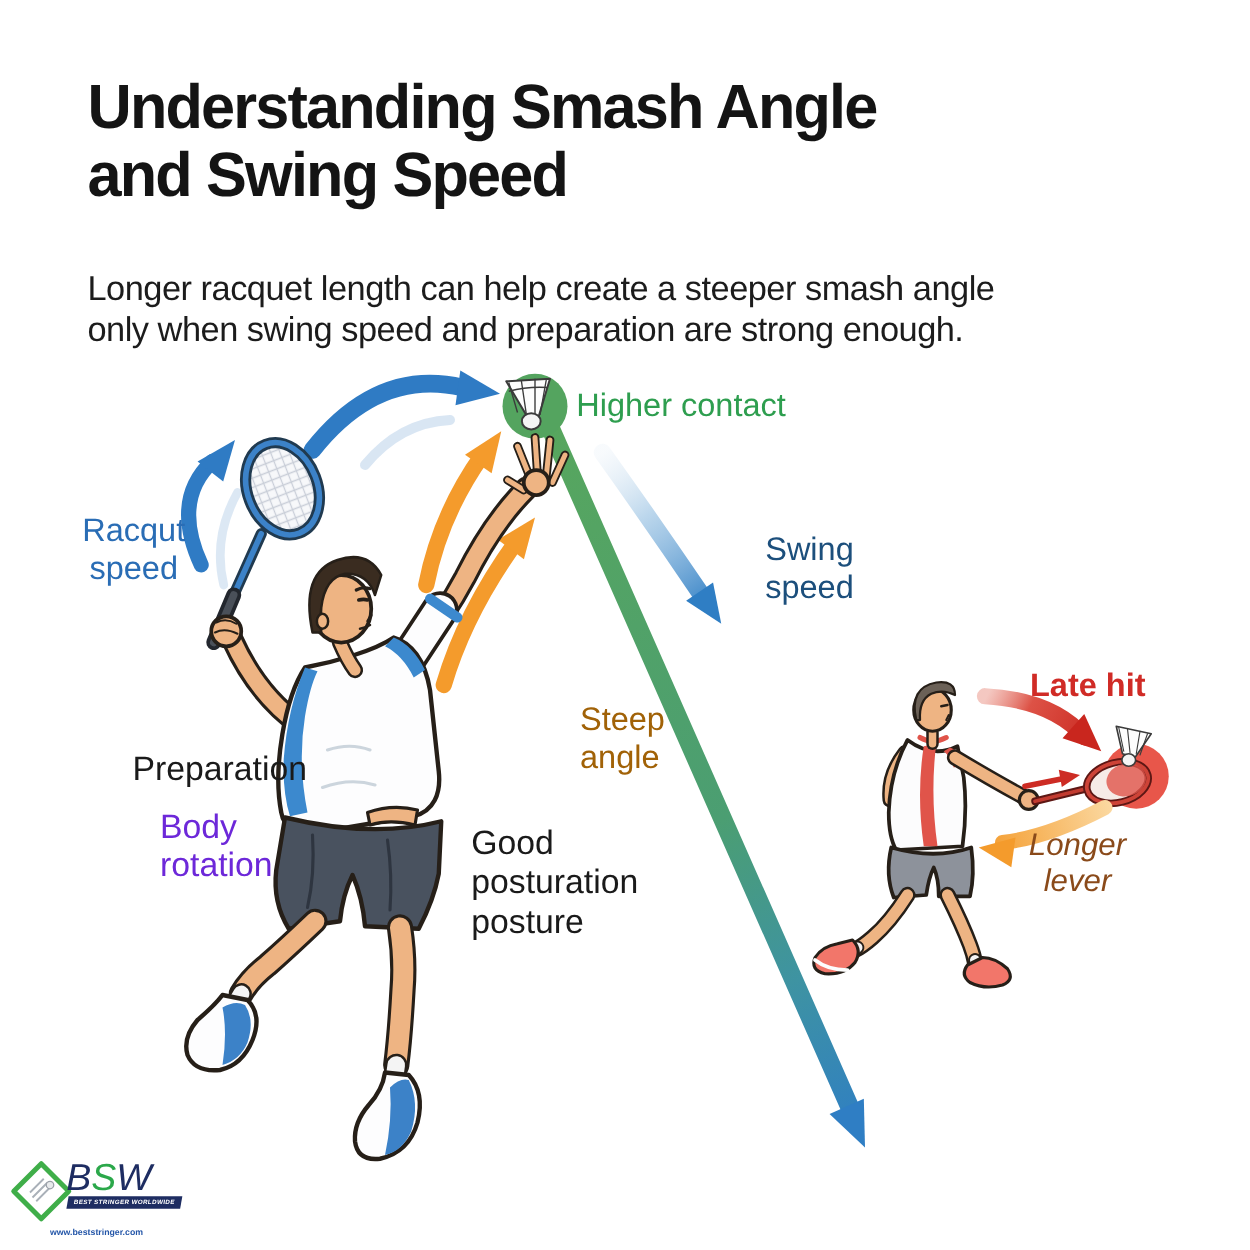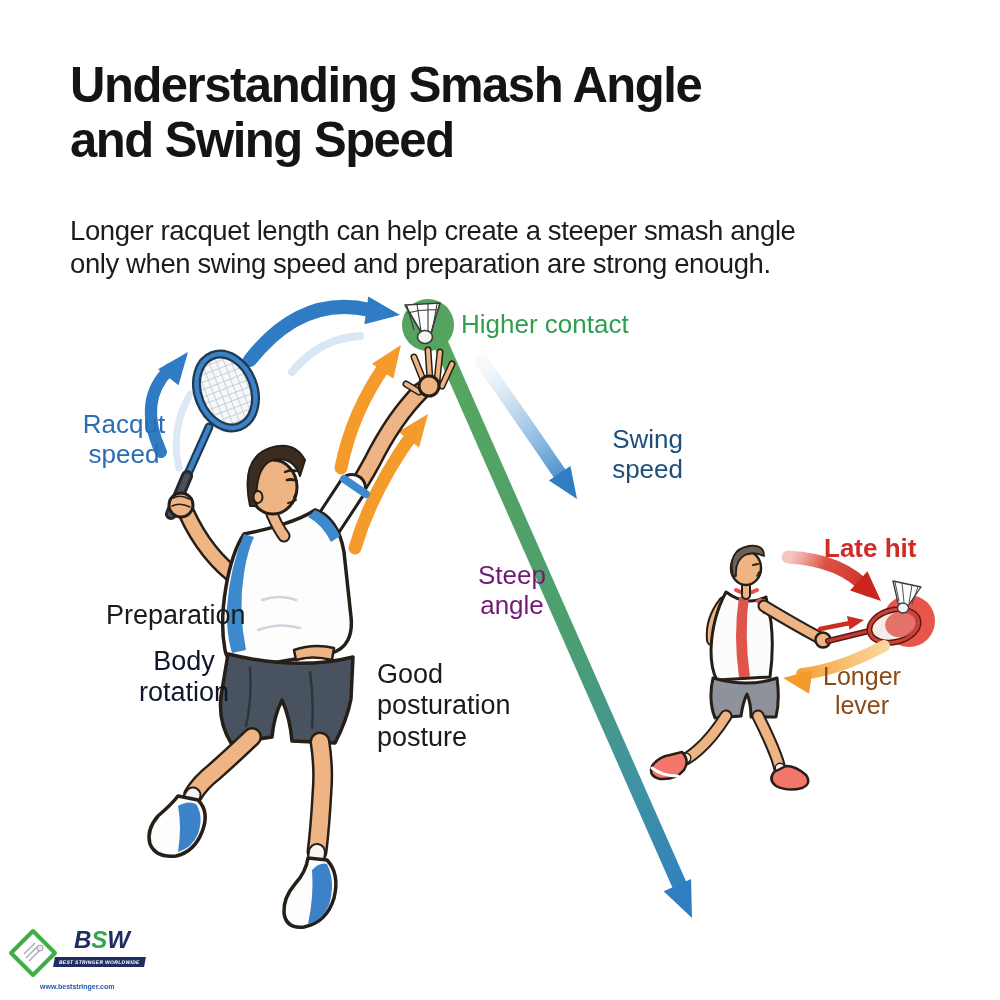--- a/index.html
+++ b/index.html
@@ -7,33 +7,33 @@
               font-family:"Liberation Sans", sans-serif; }
   .canvas { position:absolute; left:0; top:0; width:1000px; height:1000px; background:#fff;padding-left:40px; }
   .art { position:absolute; left:0; top:0; width:1000px; height:1000px; }
   .lbl { position:absolute; white-space:pre-line; line-height:1.16; }
 
   #title { left:70px; top:58px; font-size:50px; font-weight:bold; color:#141414;
            letter-spacing:-1.5px; line-height:1.1; transform:scaleX(.98); transform-origin:left top; }
   #subtitle { left:70px; top:186px; font-size:27.5px; color:#1c1c1c; line-height:1.2;
               letter-spacing:-0.4px;margin-top:28px; }
 
-  #racquet-speed  { left:68px;  top:409px; width:112px; text-align:center; font-size:26px; color:#2a6db5; }
+  #racquet-speed  { left:51px;  top:409px; width:112px; text-align:center; font-size:26px; color:#2a6db5; }
   #preparation    { left:106px; top:600px; font-size:27px; color:#1a1a1a; }
-  #body-rotation  { left:128px; top:646px; width:112px; text-align:center; font-size:27px; color:#0f172a; }
+  #body-rotation  { left:128px; top:646px; width:112px; font-size:27px; color:#6d28d9; }
   #good-posture   { left:377px; top:659px; font-size:27px; color:#1a1a1a; }
   #higher-contact { left:461px; top:309px; font-size:26px; color:#2e9e4f; }
   #swing-speed    { left:583px; top:424px; width:100px; text-align:right; font-size:26px; color:#1c4f7c; }
-  #steep-angle    { left:464px; top:560px; width:96px;  text-align:center; font-size:26px; color:#701a75; }
+  #steep-angle    { left:464px; top:560px; width:96px;  text-align:left; font-size:26px; color:#a16207; }
   #late-hit       { left:824px; top:533px; font-size:26px; color:#d02b26;font-weight:bold; }
-  #longer-lever   { left:812px; top:662px; width:100px; text-align:center; font-size:25px; color:#8a4a1a; }
+  #longer-lever   { left:812px; top:662px; width:100px; text-align:center; font-size:25px; color:#8a4a1a;font-style:italic; }
 
   #logo { position:absolute; left:6px; top:925px; width:160px; height:72px; }
-  #logo .letters { position:absolute; left:47px; top:3px; font-size:24px; font-weight:bold;
-                   font-style:italic; letter-spacing:0; line-height:1;margin-left:21px; }
+  #logo .letters { position:absolute; left:47px; top:3px; font-size:30px; font-weight:normal;
+                   font-style:italic; letter-spacing:0; line-height:1; }
   #logo .ribbon  { position:absolute; left:48px; top:32px; background:#1e2d62; color:#ffffff;
                    font-size:5px; font-weight:bold; letter-spacing:.3px; padding:2px 5px;
                    transform:skewX(-10deg); white-space:nowrap; }
   #logo .site    { position:absolute; left:34px; top:58px; font-size:7px; font-weight:bold;
                    color:#2456a8; white-space:nowrap; }
 </style>
 </head>
 <body>
 
 <div class="canvas">

